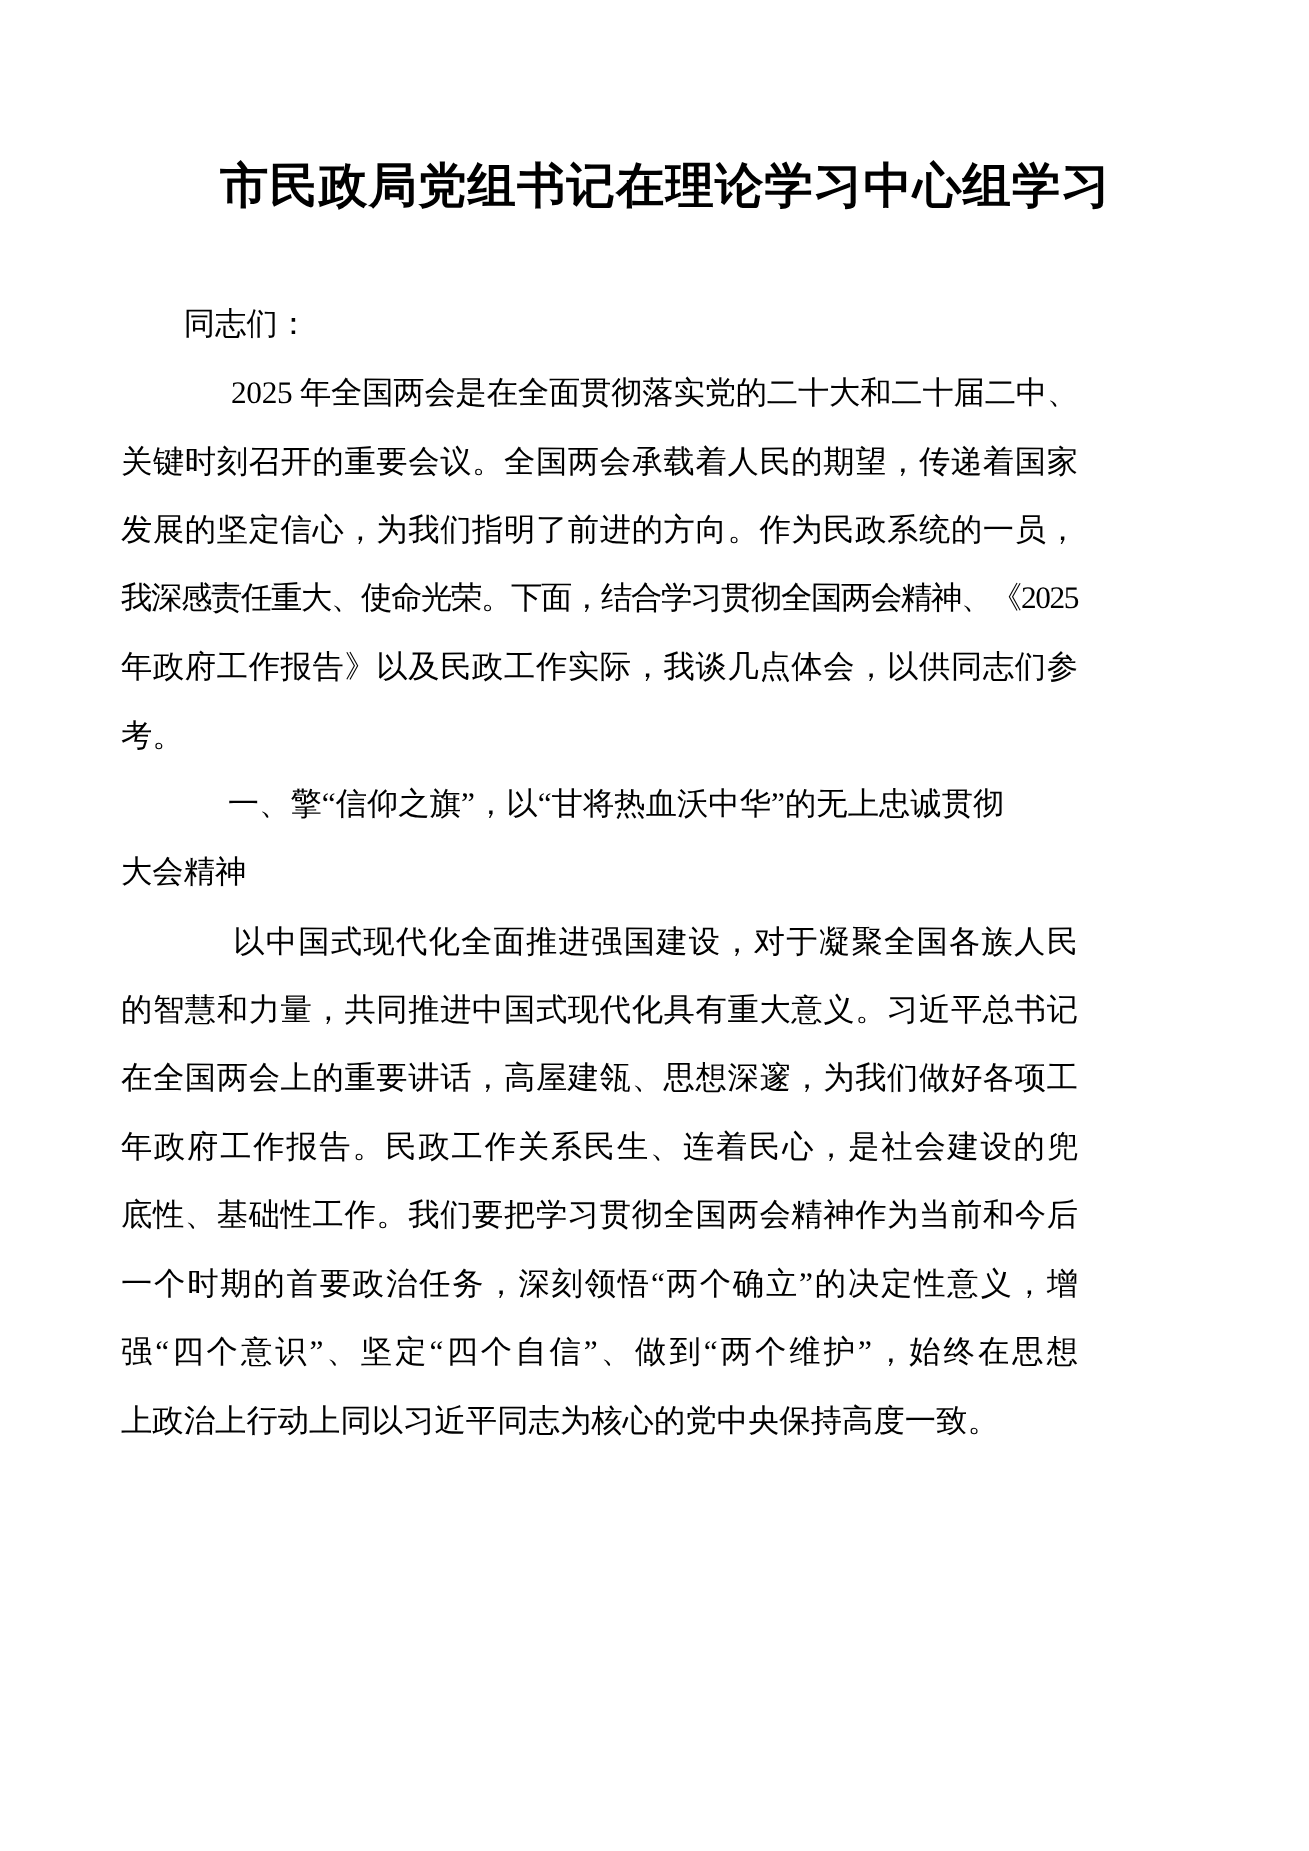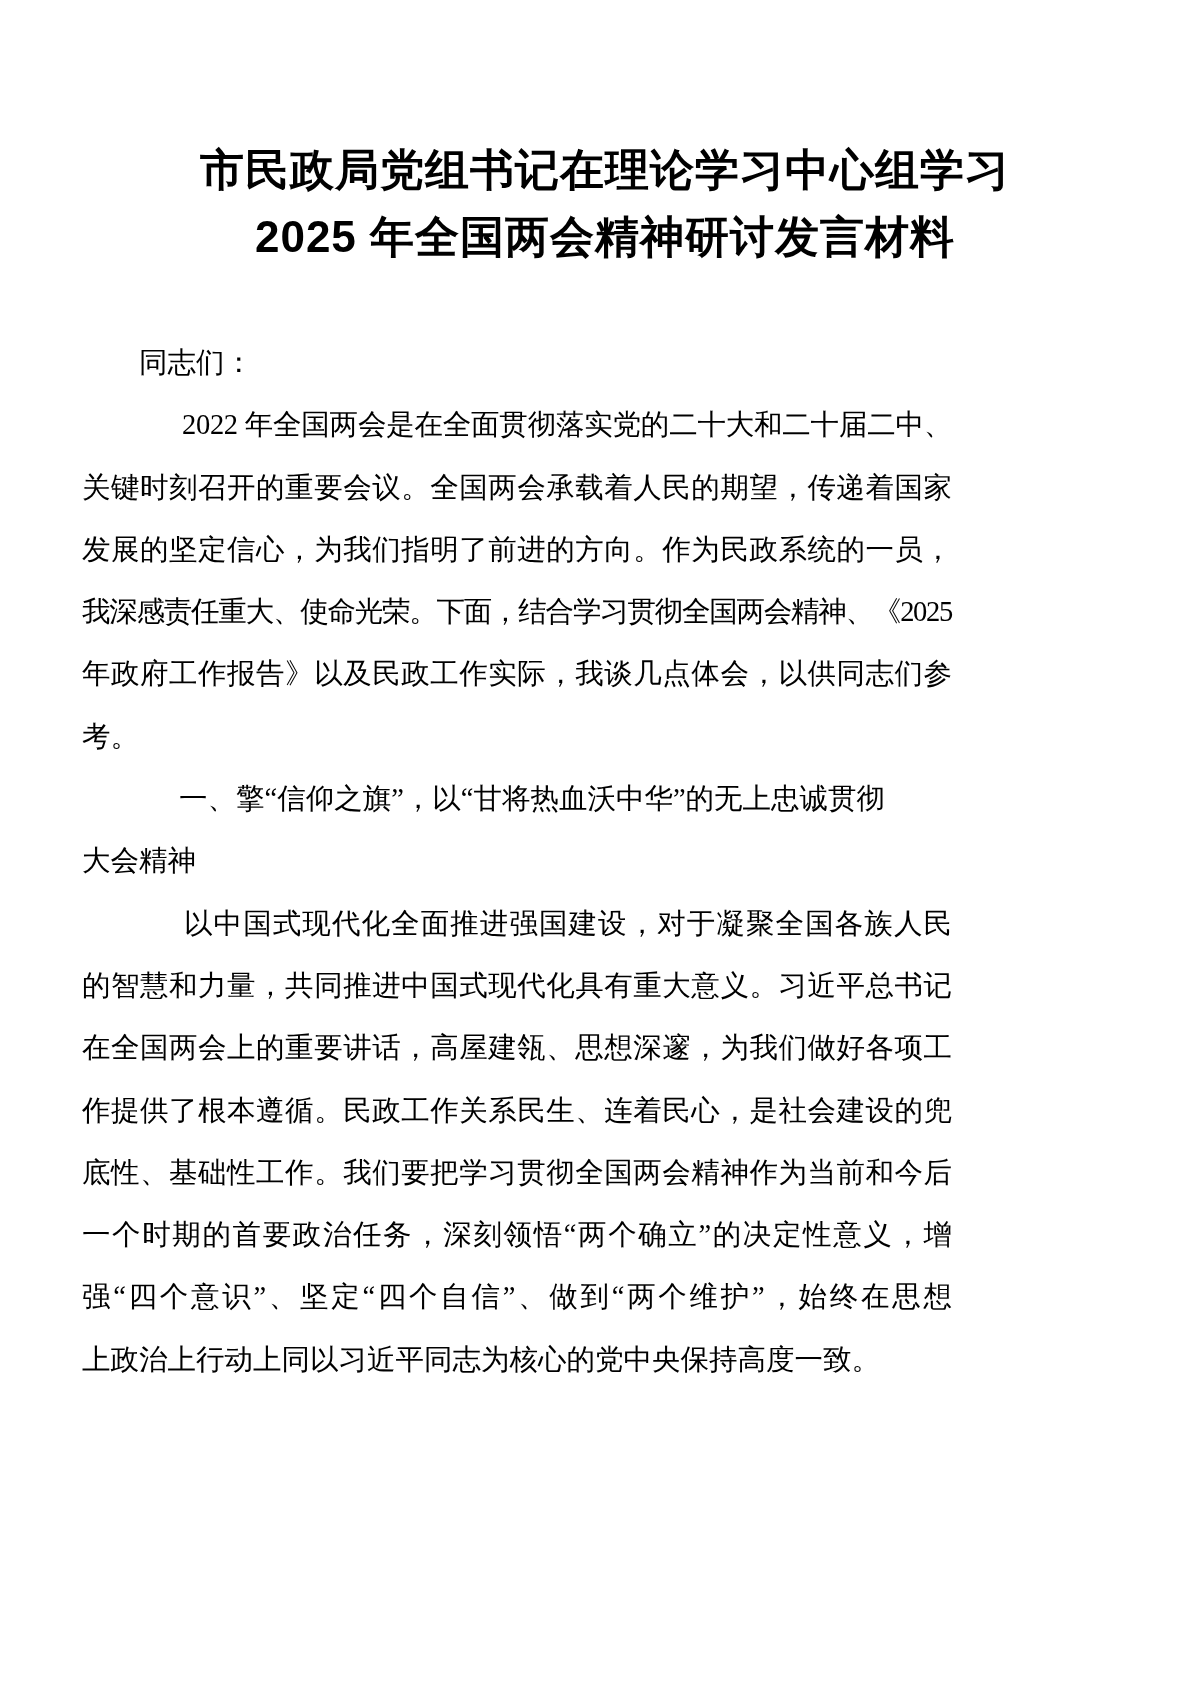--- a/index.html
+++ b/index.html
@@ -22,21 +22,21 @@
   .title-line {
     font-family: "Liberation Sans", "DejaVu Sans", sans-serif;
     font-weight: 900;
     font-size: 44px;
     line-height: 67px;
     white-space: nowrap;
     letter-spacing: 1px;
   }
   .body-block {
     margin-top: 62px;
-    margin-left: 82px;
+    margin-left: 110px;
     width: 870px;
     font-size: 28.5px;
     line-height: 62.3px;
   }
   .para { margin: 0; padding: 0; }
   .line {
     white-space: nowrap;
     text-align: justify;
     text-align-last: justify;
   }
@@ -44,42 +44,41 @@
   .para.no-justify .line {
     text-align-last: left;
   }
 </style>
 </head>
 <body>
 
 <div class="page">
   <div class="title-block">
     <div class="title-line">市民政局党组书记在理论学习中心组学习</div>
-    <div class="title-line">2025 年全国两会精神研讨发言材料</div>
   </div>
   <div class="body-block">
       <div class="para">
         <div class="line last" style="text-indent: 57px;">同志们：</div>
       </div>
       <div class="para">
-        <div class="line" style="text-indent: 100px; letter-spacing: -0.3px;">2022 年全国两会是在全面贯彻落实党的二十大和二十届二中、</div>
+        <div class="line" style="text-indent: 100px; letter-spacing: -0.3px;">2025 年全国两会是在全面贯彻落实党的二十大和二十届二中、</div>
         <div class="line">关键时刻召开的重要会议。全国两会承载着人民的期望，传递着国家</div>
         <div class="line">发展的坚定信心，为我们指明了前进的方向。作为民政系统的一员，</div>
         <div class="line" style="letter-spacing: -1.29412px;">我深感责任重大、使命光荣。下面，结合学习贯彻全国两会精神、《2025</div>
         <div class="line">年政府工作报告》以及民政工作实际，我谈几点体会，以供同志们参</div>
         <div class="line last">考。</div>
       </div>
       <div class="para no-justify">
         <div class="line" style="text-indent: 97px;">一、擎“信仰之旗”，以“甘将热血沃中华”的无上忠诚贯彻</div>
         <div class="line last">大会精神</div>
       </div>
       <div class="para">
         <div class="line" style="text-indent: 102px;">以中国式现代化全面推进强国建设，对于凝聚全国各族人民</div>
         <div class="line">的智慧和力量，共同推进中国式现代化具有重大意义。习近平总书记</div>
         <div class="line">在全国两会上的重要讲话，高屋建瓴、思想深邃，为我们做好各项工</div>
-        <div class="line">作提供了根本遵循。民政工作关系民生、连着民心，是社会建设的兜</div>
+        <div class="line">年政府工作报告。民政工作关系民生、连着民心，是社会建设的兜</div>
         <div class="line">底性、基础性工作。我们要把学习贯彻全国两会精神作为当前和今后</div>
         <div class="line">一个时期的首要政治任务，深刻领悟“两个确立”的决定性意义，增</div>
         <div class="line">强“四个意识”、坚定“四个自信”、做到“两个维护”，始终在思想</div>
         <div class="line last">上政治上行动上同以习近平同志为核心的党中央保持高度一致。</div>
       </div>
     </div>
 </div>
 
 </body></html>

